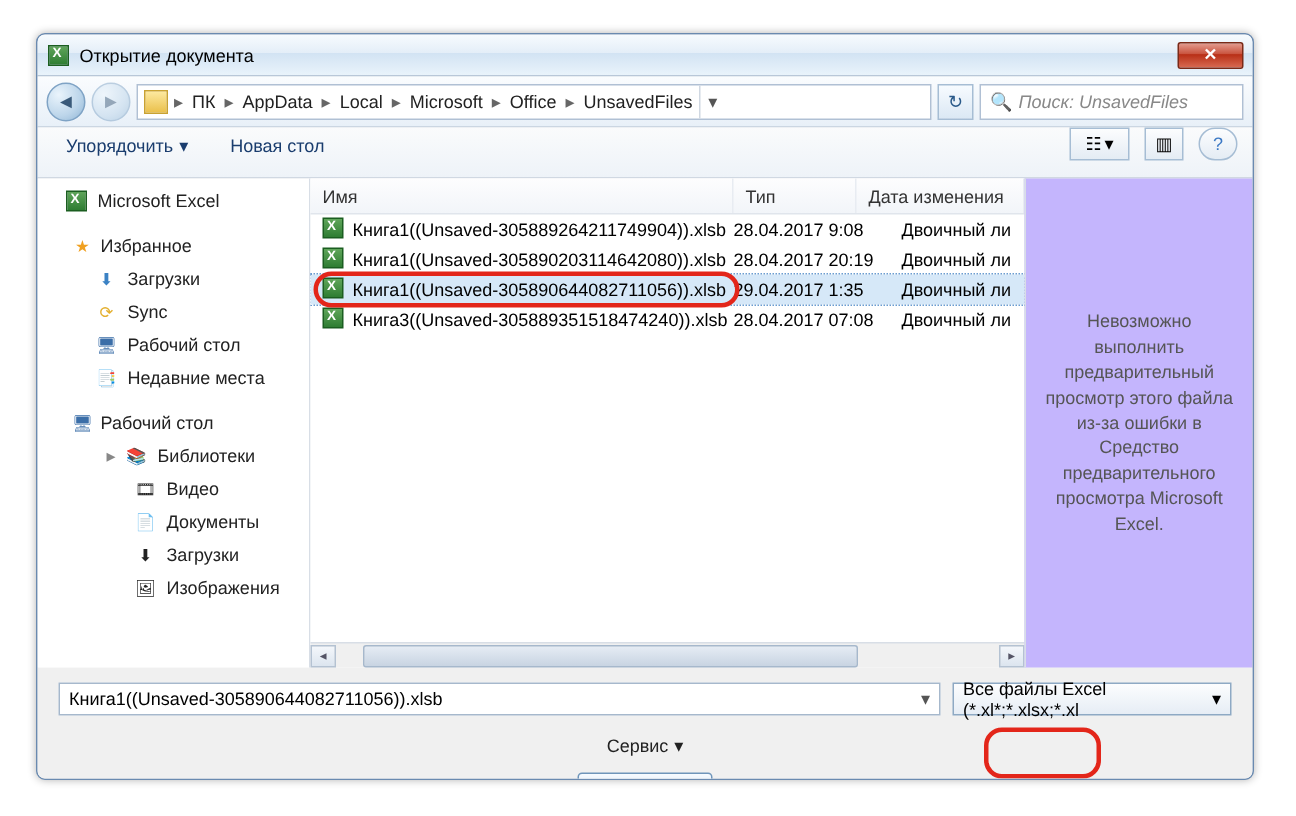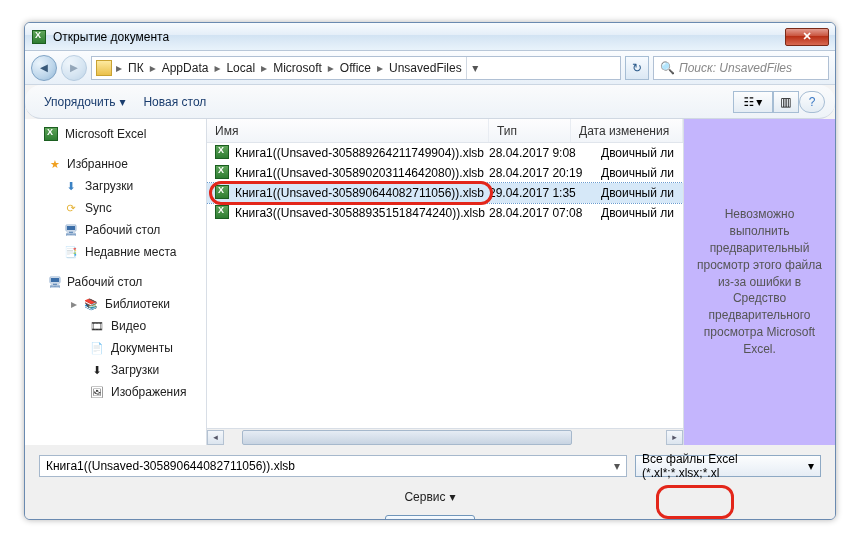--- a/index.html
+++ b/index.html
@@ -12,21 +12,21 @@
 .navbar { height: 34px; background: linear-gradient(#fafcfe,#e8f0f8); display: flex; align-items: center; padding: 0 6px; gap: 4px; border-bottom: 1px solid #cbd6e2; }
 .navbtn { width: 26px; height: 26px; border-radius: 13px; background: radial-gradient(circle at 30% 30%,#eaf4fc,#bcd5ea 60%,#8fb5d5); border: 1px solid #7fa3c5; display: flex; align-items: center; justify-content: center; color: #3a5a7a; font-size: 13px; }
 .breadcrumb { flex: 1; height: 24px; background: #fff; border: 1px solid #b0c0d4; display: flex; align-items: center; padding: 0 4px; gap: 2px; }
 .bcitem { padding: 0 2px; color: #222; }
 .bcsep { color: #666; padding: 0 2px; }
 .bcicon { width: 16px; height: 16px; background: linear-gradient(#fde9a0,#eac04b); border: 1px solid #c9a232; }
 .bcdrop { width: 18px; height: 22px; display: flex; align-items: center; justify-content: center; color: #555; border-left: 1px solid #d0d8e2; }
 .refresh { width: 24px; height: 24px; background: linear-gradient(#f7fbff,#dbe8f4); border: 1px solid #a6bdd4; display: flex; align-items: center; justify-content: center; color: #2a5a8a; }
 .searchbox { width: 176px; height: 24px; background: #fff; border: 1px solid #b0c0d4; display: flex; align-items: center; padding: 0 6px; color: #888; font-style: italic; gap: 4px; }
 .searchbox .mag { color: #6a8ab0; font-style: normal; }
-.toolbar { height: 34px; background: linear-gradient(#fafbfc,#eef3f8); display: flex; align-items: center; padding: 0 10px; border-bottom: 1px solid #d0d8e2; border-radius: 16px; }
+.toolbar { height: 34px; background: linear-gradient(#fafbfc,#eef3f8); display: flex; align-items: flex-start; padding: 0 10px; gap: 10px; border-bottom: 1px solid #d0d8e2; }
 .tbtn { height: 24px; padding: 0 8px; display: flex; align-items: center; gap: 4px; color: #1a3d6e; border: 1px solid transparent; border-radius: 2px; }
 .spacer { flex: 1; }
 .viewbtn { width: 40px; height: 22px; border: 1px solid #a6bdd4; background: linear-gradient(#fcfdfe,#e4ecf4); display: flex; align-items: center; justify-content: center; gap: 2px; }
 .iconbtn { width: 26px; height: 22px; border: 1px solid #a6bdd4; background: linear-gradient(#fcfdfe,#e4ecf4); display: flex; align-items: center; justify-content: center; }
 .body { display: flex; height: 326px; }
 .sidebar { width: 182px; background: #fff; border-right: 1px solid #d8dee6; overflow-y: auto; padding: 4px 0; }
 .sideitem { display: flex; align-items: center; gap: 6px; padding: 3px 8px 3px 18px; color: #222; cursor: default; }
 .sidegroup { padding-left: 8px; margin-top: 8px; }
 .sidegroup .sideitem { padding-left: 30px; }
 .sidegroup .grouphead { padding-left: 14px; display: flex; align-items: center; gap: 4px; }

